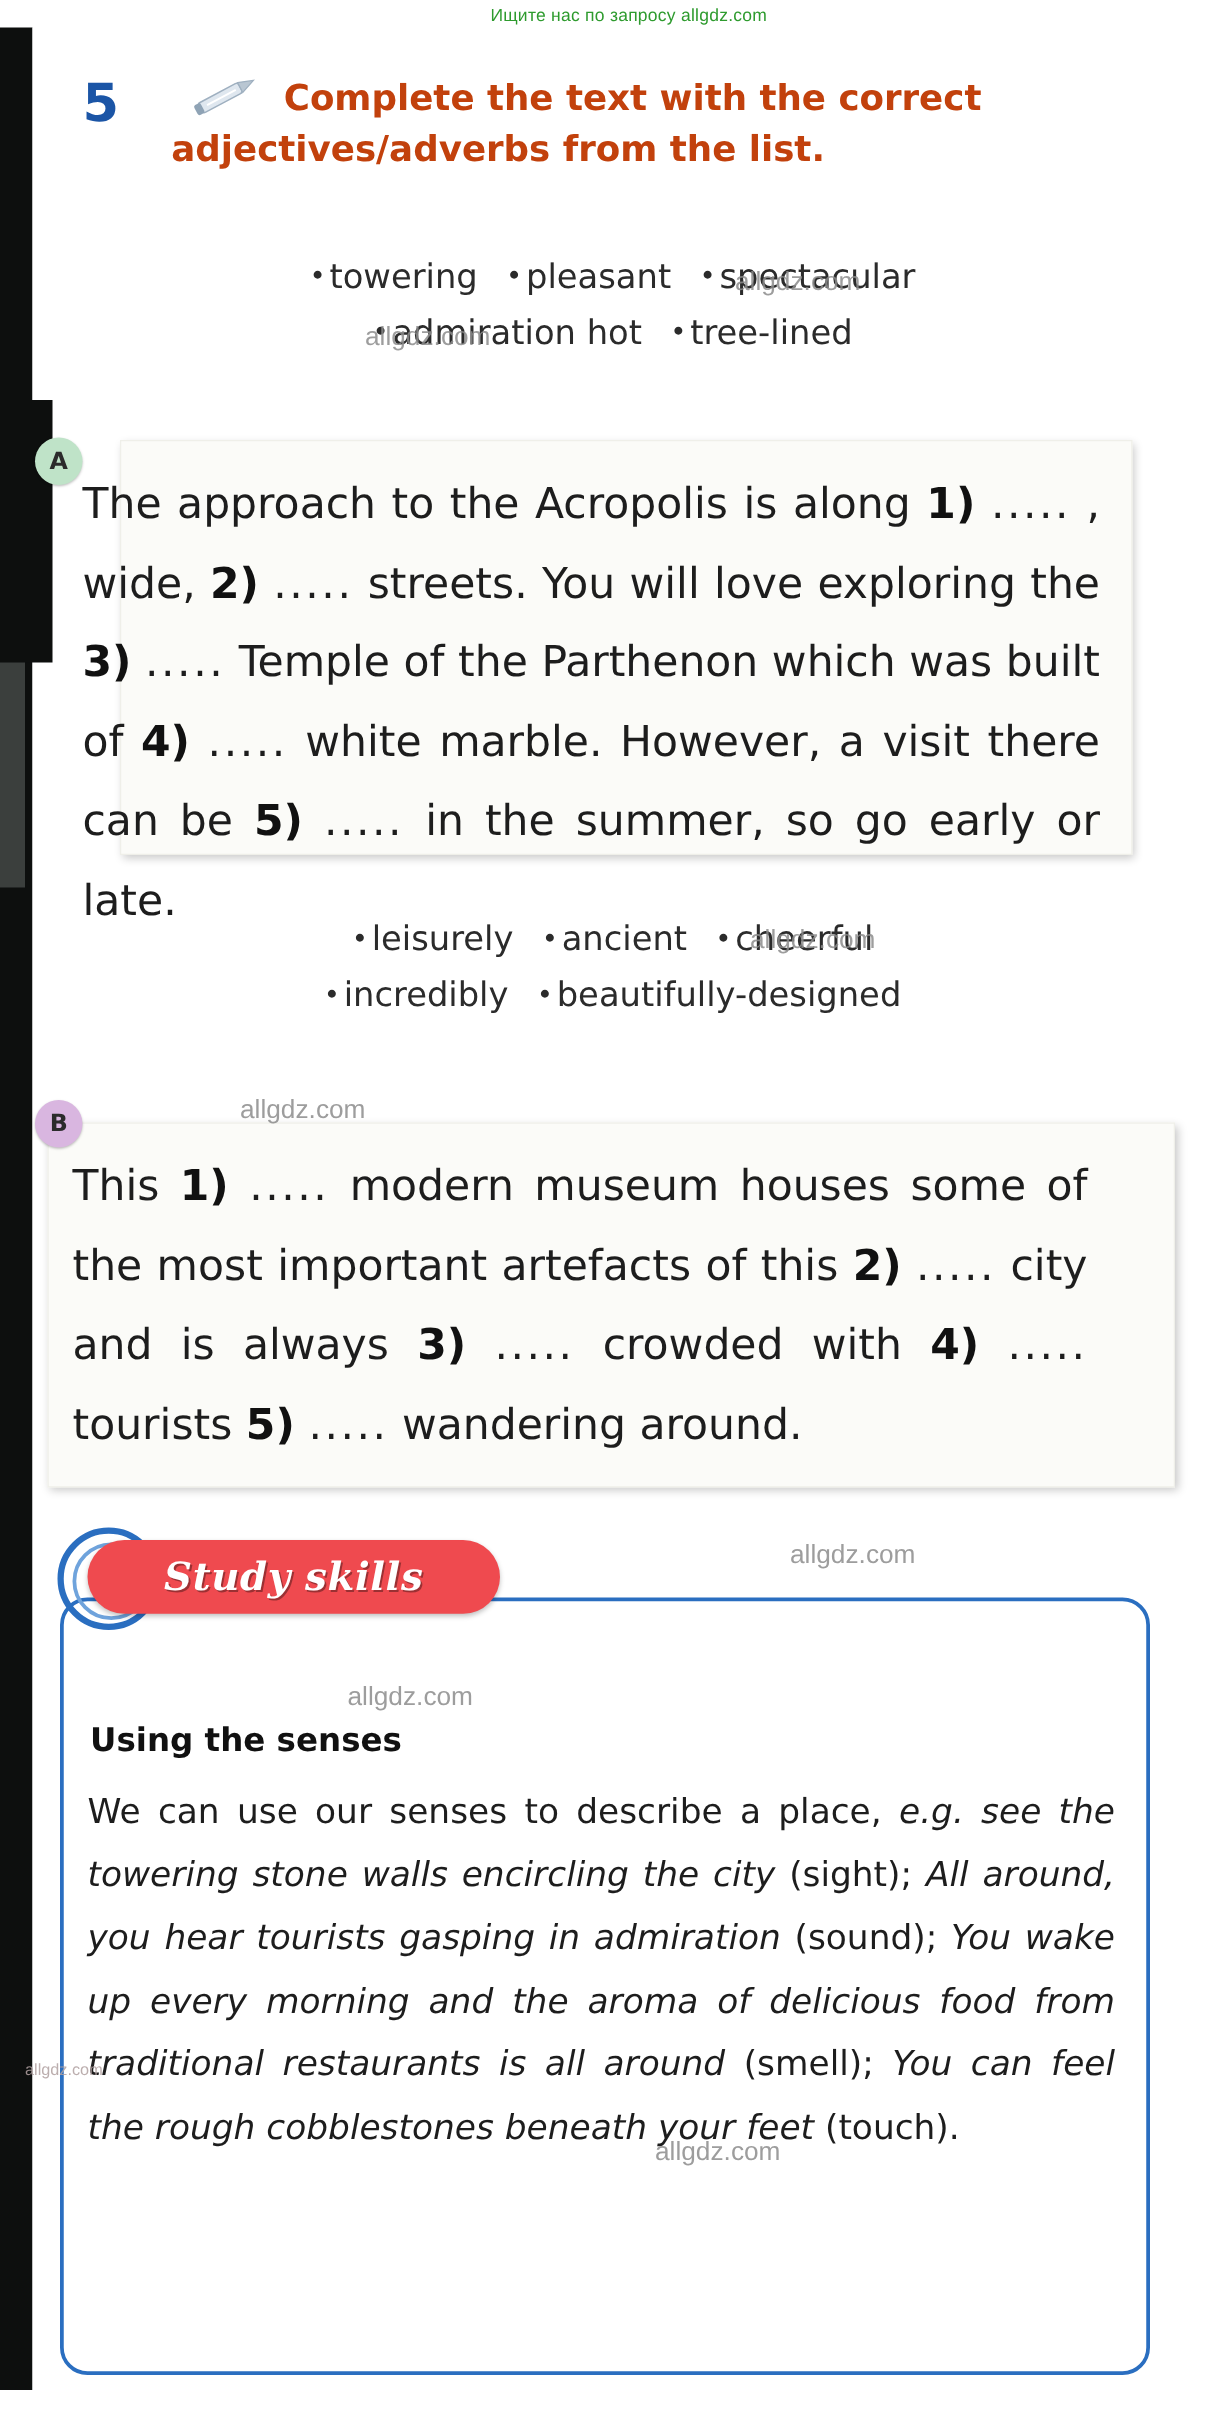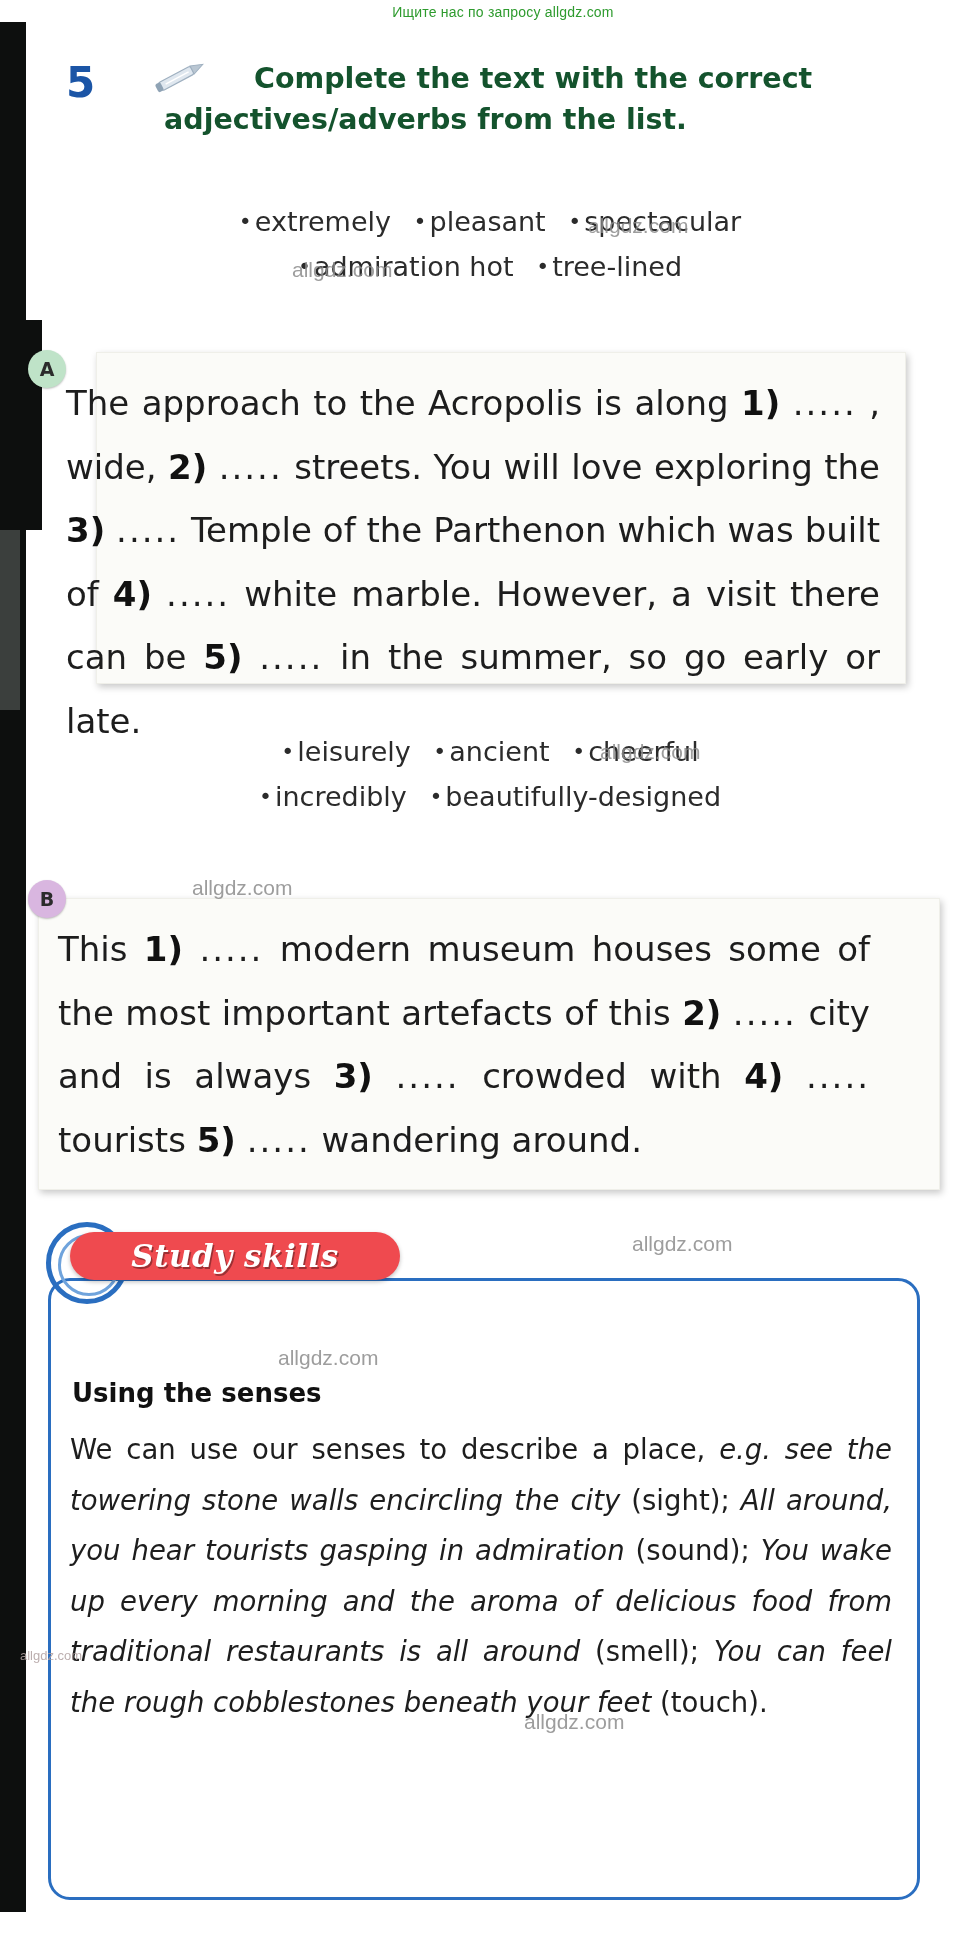--- a/index.html
+++ b/index.html
@@ -80,28 +80,28 @@
   }
   .pen-icon {
     position: absolute;
     left: 150px;
     top: 55px;
     width: 60px;
     height: 44px;
   }
   .ex-title {
     position: absolute;
-    left: 164px;
+    left: 137px;
     top: 58px;
     width: 760px;
     font-family: "DejaVu Sans", sans-serif;
     font-weight: bold;
     font-size: 28.5px;
     line-height: 1.45;
-    color: #14532d;
+    color: #c2410c;
     text-indent: 90px;
   }
 
   
   .wordlist {
     position: absolute;
     font-family: "DejaVu Sans", sans-serif;
     font-size: 27px;
     color: #2b2b2b;
     line-height: 1.65;
@@ -186,21 +186,21 @@
     height: 56px;
     border: 3px solid #6fa3dc;
     border-radius: 50%;
     background: transparent;
   }
   .ss-badge {
     position: absolute;
     left: 70px;
     top: 1232px;
     width: 330px;
-    height: 48px;
+    height: 59px;
     background: #ef4a4f;
     border-radius: 30px;
     display: flex;
     align-items: center;
     justify-content: center;
     box-shadow: 0 2px 4px rgba(0,0,0,0.25);
   }
   .ss-badge span {
     font-family: "DejaVu Serif", serif;
     font-style: italic;
@@ -270,21 +270,21 @@
     <g transform="rotate(-28 30 22)">
       <rect x="8" y="17" width="36" height="9" rx="2" fill="#dfe7ef" stroke="#9fb0c0" stroke-width="1.2"></rect>
       <polygon points="44,17 56,21.5 44,26" fill="#b9c6d2" stroke="#9fb0c0" stroke-width="1"></polygon>
       <rect x="4" y="17" width="6" height="9" rx="2" fill="#8fa3b5"></rect>
       <line x1="14" y1="21.5" x2="40" y2="21.5" stroke="#ffffff" stroke-width="1.5"></line>
     </g>
   </svg>
   <div class="ex-title">Complete the text with the correct adjectives/adverbs from the list.</div>
 
   <div class="wordlist" id="wordlist-a">
-    <span class="w"><span class="bullet">•</span><span>extremely</span></span>
+    <span class="w"><span class="bullet">•</span><span>towering</span></span>
     <span class="w"><span class="bullet">•</span><span>pleasant</span></span>
     <span class="w"><span class="bullet">•</span><span>spectacular</span></span>
     <br>
     <span class="w"><span class="bullet">•</span><span>admiration hot</span></span>
     <span class="w"><span class="bullet">•</span><span>tree-lined</span></span>
   </div>
 
   <div class="card" id="card-a"></div>
   <div class="tag" id="tag-a">A</div>
   <div class="para" id="para-a">The approach to the Acropolis is along <b>1)</b> <span class="dots">.....</span> , wide, <b>2)</b> <span class="dots">.....</span> streets. You will love exploring the <b>3)</b> <span class="dots">.....</span> Temple of the Parthenon which was built of <b>4)</b> <span class="dots">.....</span> white marble. However, a visit there can be <b>5)</b> <span class="dots">.....</span> in the summer, so go early or late.</div>

